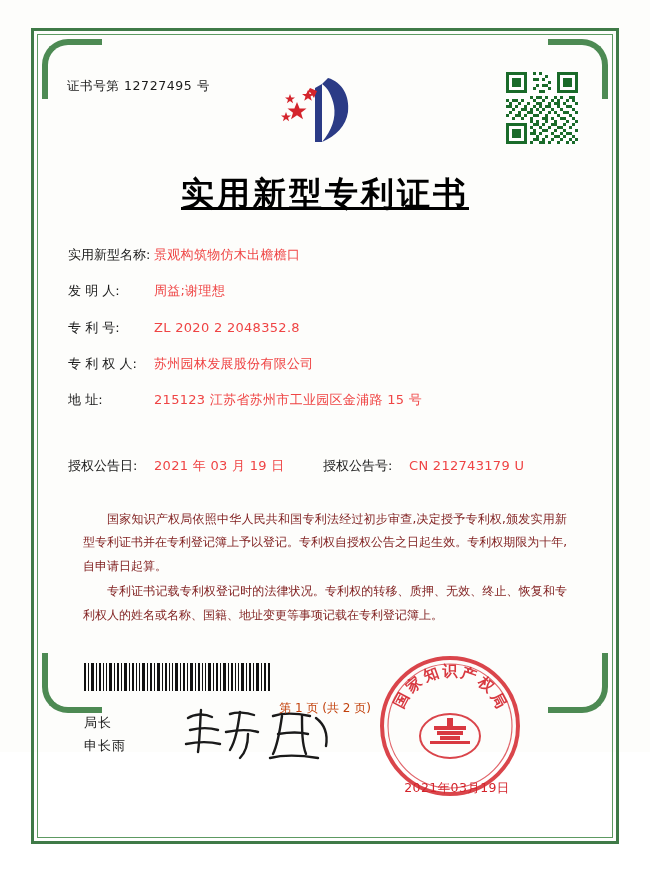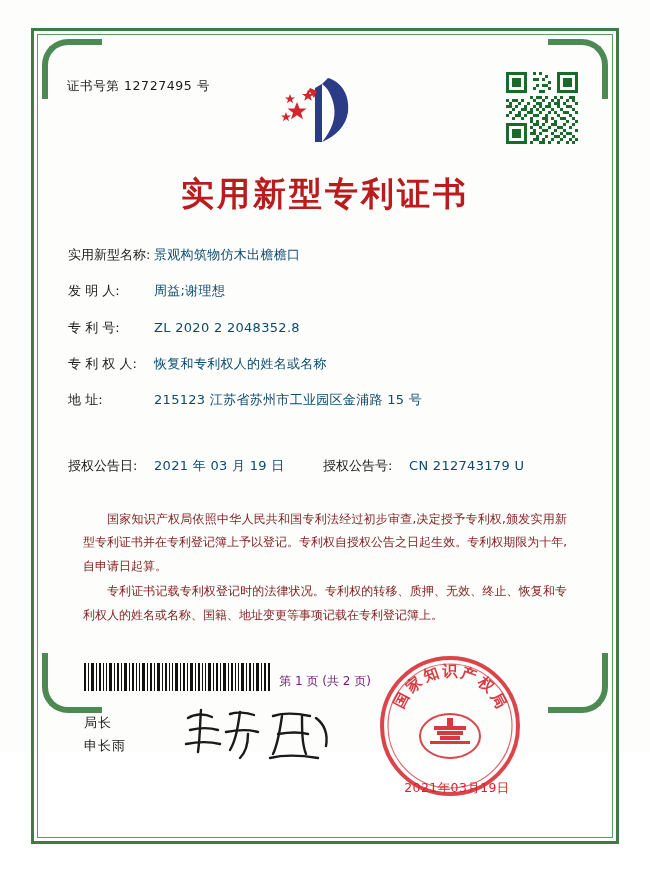--- a/index.html
+++ b/index.html
@@ -72,21 +72,22 @@
   }
 
   .doc-title {
     position: absolute;
     left: 0; right: 0; top: 172px;
     text-align: center;
     font-family: "DejaVu Serif", "Liberation Serif", serif;
     font-size: 33px;
     font-weight: bold;
     letter-spacing: 3px;
-    color: #b91c1c;
+    color: #000000;
+    text-decoration: underline;
   }
 
   .fields {
     position: absolute;
     left: 68px; top: 245px;
     width: 490px;
     font-size: 13px;
     line-height: 1.6;
   }
   .field-row {
@@ -95,21 +96,21 @@
     margin-bottom: 15.5px;
   }
   .field-label {
     width: 86px;
     flex: 0 0 86px;
     color: #1a1a1a;
     letter-spacing: 0px;
   }
   .field-value {
     flex: 1;
-    color: #0c4a6e;
+    color: #ef4444;
     letter-spacing: 0.3px;
   }
 
   .field-row.split { margin-bottom: 0; }
   .half-left { display: flex; align-items: flex-start; width: 255px; flex: 0 0 255px; margin-top: 6px; }
   .half-right { display: flex; align-items: baseline; flex: 1; }
   .half-left .field-label { width: 86px; flex: 0 0 86px; }
   .half-right .field-label { width: 86px; flex: 0 0 86px; margin-top: 30px; }
 
   .paragraphs {
@@ -157,24 +158,24 @@
     left: 383px; top: 780px;
     width: 148px;
     text-align: center;
     font-size: 12.5px;
     color: #d4242c;
     letter-spacing: 0.4px;
   }
 
   .page-footer {
     position: absolute;
-    left: 0; right: 0; bottom: 62px;
+    left: 0; right: 0; bottom: 35px;
     text-align: center;
     font-size: 12px;
-    color: #701a75;
+    color: #c2410c;
   }
 </style>
 </head>
 <body>
 
 <div class="page">
 
   <div class="border-outer"></div>
   <div class="border-inner"></div>
   <div class="corner tl"></div>
@@ -343,21 +344,21 @@
     </div>
 
     <div class="field-row">
       <div class="field-label">专 利 号:</div>
       <div class="field-value">ZL 2020 2 2048352.8</div>
     </div>
 
 
     <div class="field-row">
       <div class="field-label">专 利 权 人:</div>
-      <div class="field-value">恢复和专利权人的姓名或名称</div>
+      <div class="field-value">苏州园林发展股份有限公司</div>
     </div>
 
     <div class="field-row">
       <div class="field-label">地     址:</div>
       <div class="field-value">215123 江苏省苏州市工业园区金浦路 15 号</div>
     </div>
 
     <div class="field-row split">
       <div class="half-left">
         <div class="field-label">授权公告日:</div>

